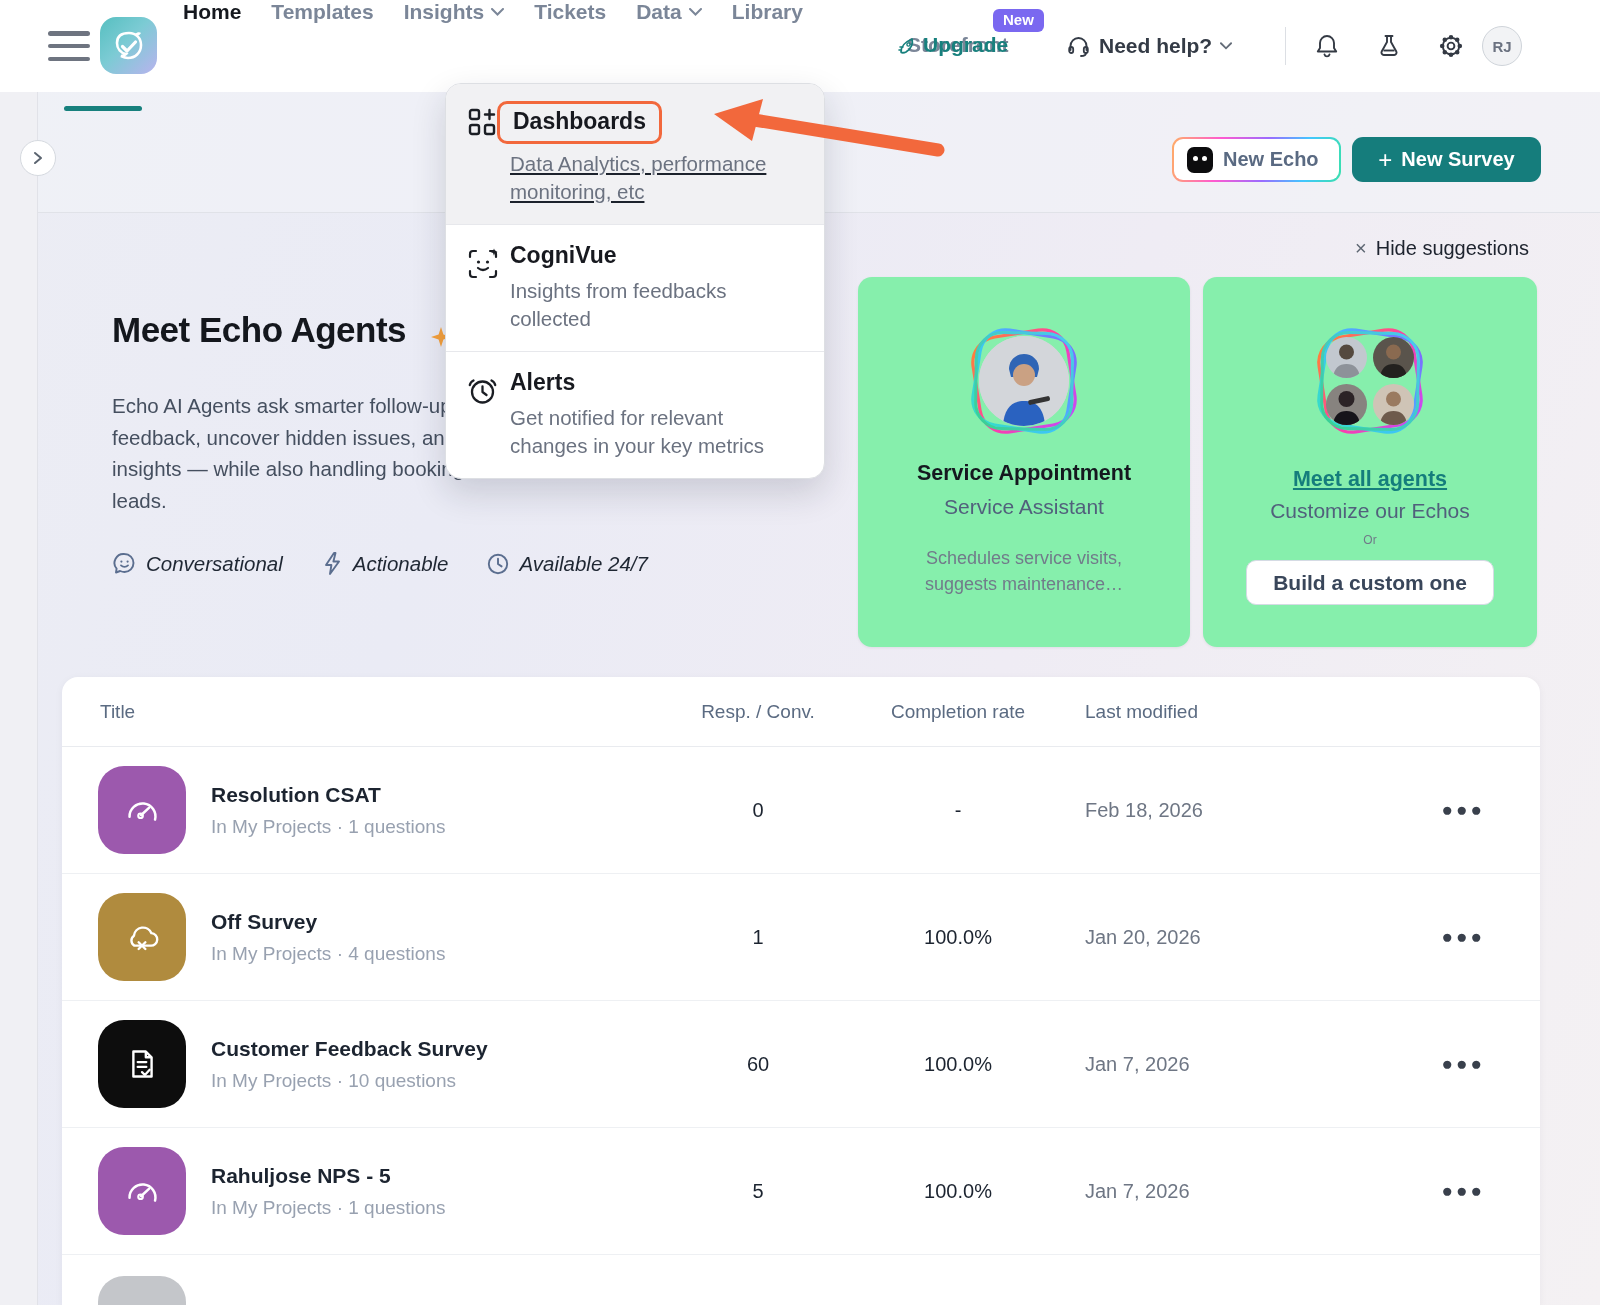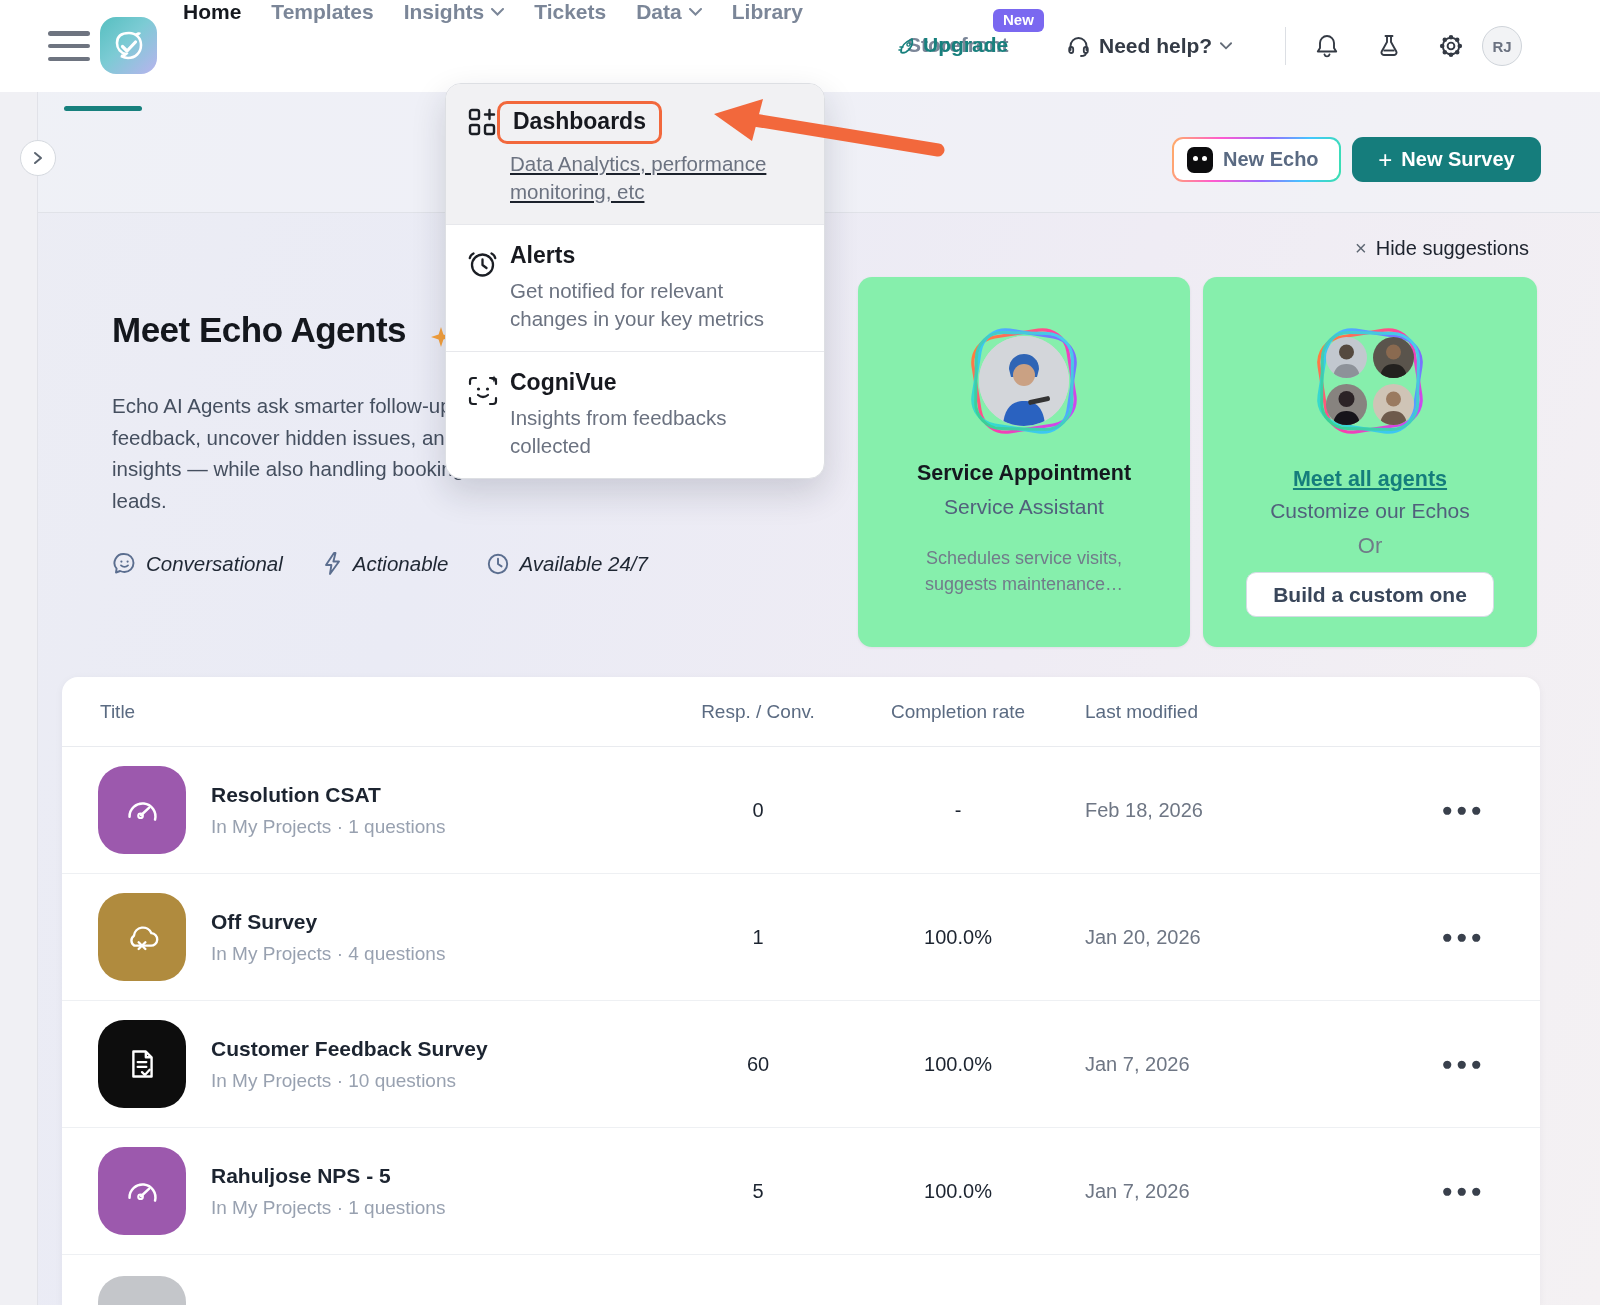--- a/index.html
+++ b/index.html
@@ -76,21 +76,21 @@
   .card.agents  { left:1203px; width:334px; }
   .squiggle-wrap { position:relative; width:136px; height:136px; margin:36px auto 12px; }
   .squiggle-wrap > svg { position:absolute; left:0; top:0; }
   .service-photo { position:absolute; left:23px; top:23px; width:90px; height:90px; border-radius:50%; overflow:hidden; background:#d3d6da; }
   .mini-grid { position:absolute; left:24px; top:24px; width:88px; height:88px; display:grid; grid-template-columns:1fr 1fr; gap:6px; }
   .mini-av { width:41px; height:41px; border-radius:50%; overflow:hidden; }
   .card-title { font-size:21.5px; font-weight:700; color:#15181f; margin-top:6px; }
   .card-subtitle { font-size:21px; color:#51607c; margin-top:9px; }
   .card-desc { font-size:18px; line-height:26px; color:#717b8a; margin-top:26px; }
   .agents-link { display:inline-block; font-size:21.5px; font-weight:700; color:#157d7c; text-decoration:underline; margin-top:6px; cursor:pointer; }
-  .or-text { font-size:22px; color:#707a88; margin-top:10px; }
+  .or-text { font-size:12px; color:#707a88; margin-top:10px; }
   .btn-custom { margin-top:13px; height:45px; padding:0 26px; border-radius:10px; background:#fff;
     border:1.5px solid #d5dbe4; font-family:inherit; font-size:21px; font-weight:700; color:#39465a; cursor:pointer; }
 
   
   .table-card { position:absolute; left:62px; top:677px; width:1478px; height:628px; background:#fff;
     border-radius:16px 16px 0 0; box-shadow:0 2px 8px rgba(20,30,60,.05); overflow:hidden; }
   .tgrid { display:grid; grid-template-columns:560px 200px 200px 280px 1fr; align-items:center; padding-left:36px; }
   .thead { height:70px; border-bottom:1px solid #e9ebef; }
   .th { font-size:19px; color:#5b6b82; }
   .th.c-title { padding-left:2px; }
@@ -485,43 +485,43 @@
         </svg>
     </span>
     <span class="dd-title-box">
       <span class="dd-title">Dashboards</span>
     </span>
     <div class="dd-desc">Data Analytics, performance monitoring, etc</div>
   </div>
 
   <div class="dd-item">
     <span class="dd-icon">
-      <svg width="33" height="33" viewBox="0 0 33 33">
-        <circle cx="16.5" cy="18" r="10.5" fill="none" stroke="#1b1e24" stroke-width="2.3"></circle>
-        <path d="M16.5 12.5V18l4 3" fill="none" stroke="#1b1e24" stroke-width="2.3" stroke-linecap="round" stroke-linejoin="round"></path>
-        <path d="M7.5 6.5C5.5 7.5 4.2 9 3.8 11M25.5 6.5c2 1 3.3 2.5 3.7 4.5" fill="none" stroke="#1b1e24" stroke-width="2.3" stroke-linecap="round"></path>
-      </svg>
-    </span>
-    <span class="dd-title">Alerts</span>
-    <div class="dd-desc">Get notified for relevant changes in your key metrics</div>
-  </div>
-
-  <div class="dd-item">
-    <span class="dd-icon">
       <svg width="34" height="34" viewBox="0 0 34 34">
         <path d="M4 10V7a3 3 0 0 1 3-3h3M24 4h3a3 3 0 0 1 3 3v3M4 24v3a3 3 0 0 0 3 3h3M24 30h3a3 3 0 0 0 3-3v-3" fill="none" stroke="#1b1e24" stroke-width="2.2" stroke-linecap="round"></path>
         <circle cx="12.5" cy="15" r="1.6" fill="#1b1e24"></circle>
           <circle cx="21.5" cy="15" r="1.6" fill="#1b1e24"></circle>
         <path d="M12 21c3 2.4 7 2.4 10 0" fill="none" stroke="#1b1e24" stroke-width="2.2" stroke-linecap="round"></path>
         <path d="M28 1.5l1 2.6 2.6 1-2.6 1-1 2.6-1-2.6-2.6-1 2.6-1z" fill="#1b1e24"></path>
       </svg>
     </span>
     <span class="dd-title">CogniVue</span>
     <div class="dd-desc">Insights from feedbacks collected</div>
   </div>
+
+  <div class="dd-item">
+    <span class="dd-icon">
+      <svg width="33" height="33" viewBox="0 0 33 33">
+        <circle cx="16.5" cy="18" r="10.5" fill="none" stroke="#1b1e24" stroke-width="2.3"></circle>
+        <path d="M16.5 12.5V18l4 3" fill="none" stroke="#1b1e24" stroke-width="2.3" stroke-linecap="round" stroke-linejoin="round"></path>
+        <path d="M7.5 6.5C5.5 7.5 4.2 9 3.8 11M25.5 6.5c2 1 3.3 2.5 3.7 4.5" fill="none" stroke="#1b1e24" stroke-width="2.3" stroke-linecap="round"></path>
+      </svg>
+    </span>
+    <span class="dd-title">Alerts</span>
+    <div class="dd-desc">Get notified for relevant changes in your key metrics</div>
+  </div>
 </div>
 
 <div class="pointer-arrow">
   <svg width="250" height="85" viewBox="0 0 250 85">
     <path d="M48 26 L238 57" stroke="#f2683c" stroke-width="13" stroke-linecap="round"></path>
     <path d="M14 21 L63 6 L52 48 Z" fill="#f2683c"></path>
   </svg>
 </div>
 
 </body></html>

